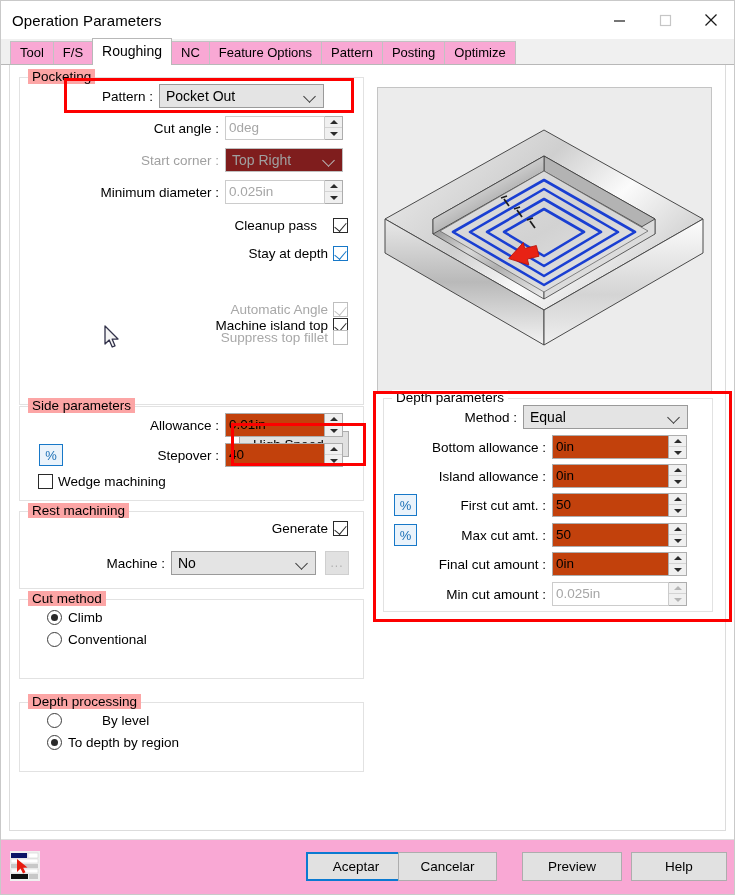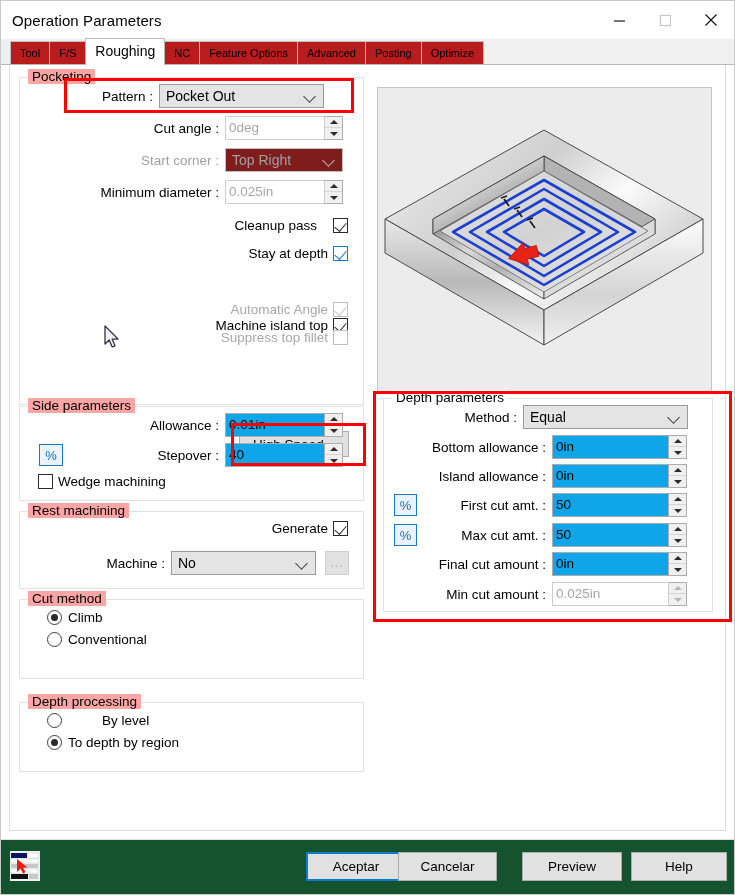--- a/index.html
+++ b/index.html
@@ -57,23 +57,23 @@
     display: flex;
     align-items: flex-end;
     padding-left: 9px;
     border-bottom: 1px solid #b8b8b8;
     position: relative;
   }
   .tab {
     height: 23px;
     line-height: 22px;
     padding: 0 9px;
-    font-size: 11px;
-    color: #000;
-    background: #b91c1c;
+    font-size: 13px;
+    color: #000;
+    background: #f9a8d4;
     border: 1px solid #c2c2c2;
     border-bottom: none;
     margin-right: -1px;
     position: relative;
     white-space: nowrap;
   }
   .tab.active {
     background: #ffffff;
     height: 27px;
     line-height: 25px;
@@ -123,21 +123,21 @@
     font-size: 13.5px;
     color: #000;
     text-align: right;
     white-space: nowrap;
   }
   .lbl.dim { color: #a0a0a0; }
 
   .txt {
     height: 24px;
     border: 1px solid #adadad;
-    background: #0ea5e9;
+    background: #c2410c;
     font-size: 13.5px;
     color: #000;
     padding: 0 3px;
     line-height: 22px;
     font-family: "Liberation Sans", sans-serif;
     display: flex;
     align-items: center;
   }
   .txt.disabled { color: #a6a6a6; border-color: #cccccc; background:#ffffff; }
 
@@ -270,21 +270,21 @@
   .preview {
     position: absolute;
     background: #ececec;
     border: 1px solid #c4c4c4;
   }
 
   
   .footer {
     flex: 0 0 55px;
     height: 55px;
-    background: #14532d;
+    background: #f9a8d4;
     border-top: 1px solid #dedede;
     position: relative;
   }
   .footbtn {
     position: absolute;
     top: 12px;
     height: 29px;
     background: #e1e1e1;
     border: 1px solid #adadad;
     font-size: 13.5px;
@@ -323,21 +323,21 @@
       </div>
     </div>
   </div>
 
   <div class="tabstrip">
     <div class="tab">Tool</div>
     <div class="tab">F/S</div>
     <div class="tab active">Roughing</div>
     <div class="tab">NC</div>
     <div class="tab">Feature Options</div>
-    <div class="tab">Advanced</div>
+    <div class="tab">Pattern</div>
     <div class="tab">Posting</div>
     <div class="tab">Optimize</div>
   </div>
 
   <div class="content">
     <div class="page-frame"></div>
 
     <div class="group" style="left:18px; top:12px; width:345px; height:328px;">
       <div class="group-title">Pocketing</div>
     </div>

